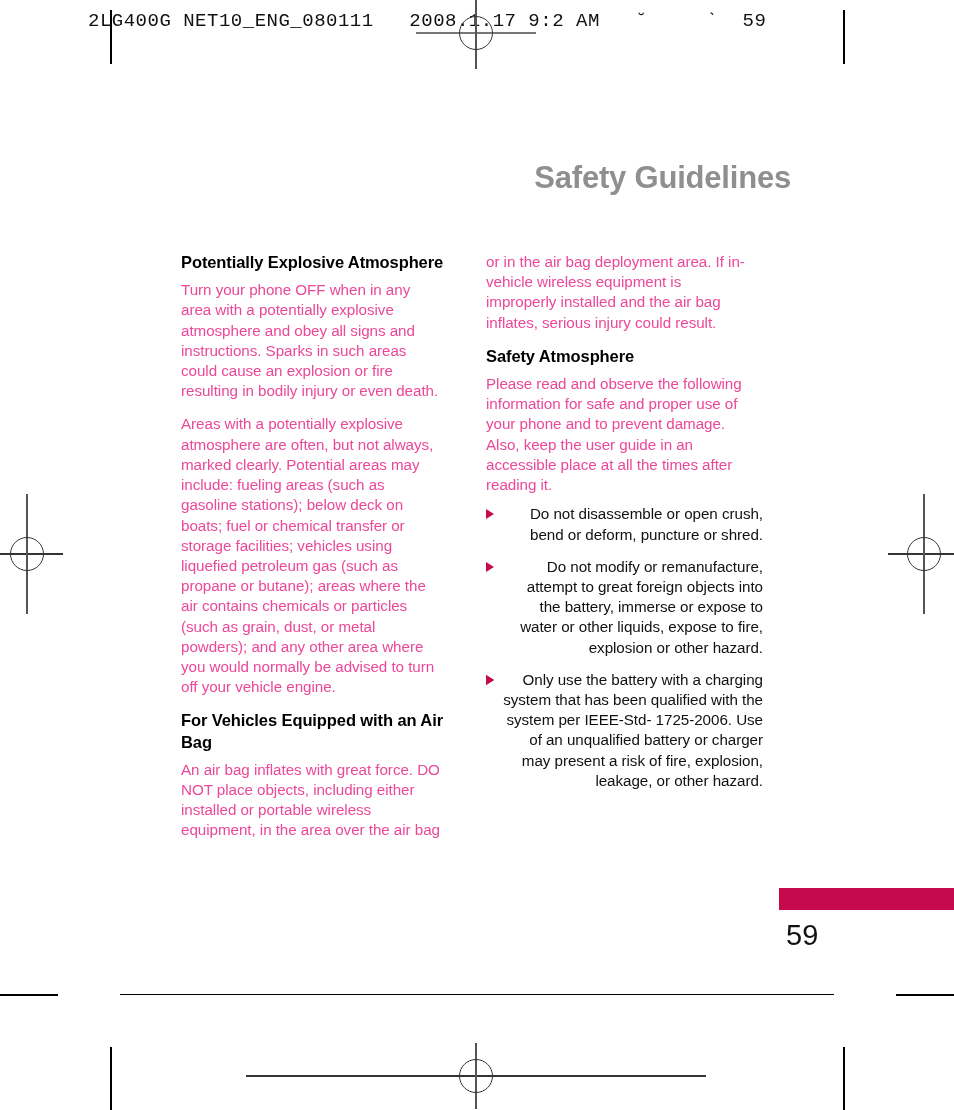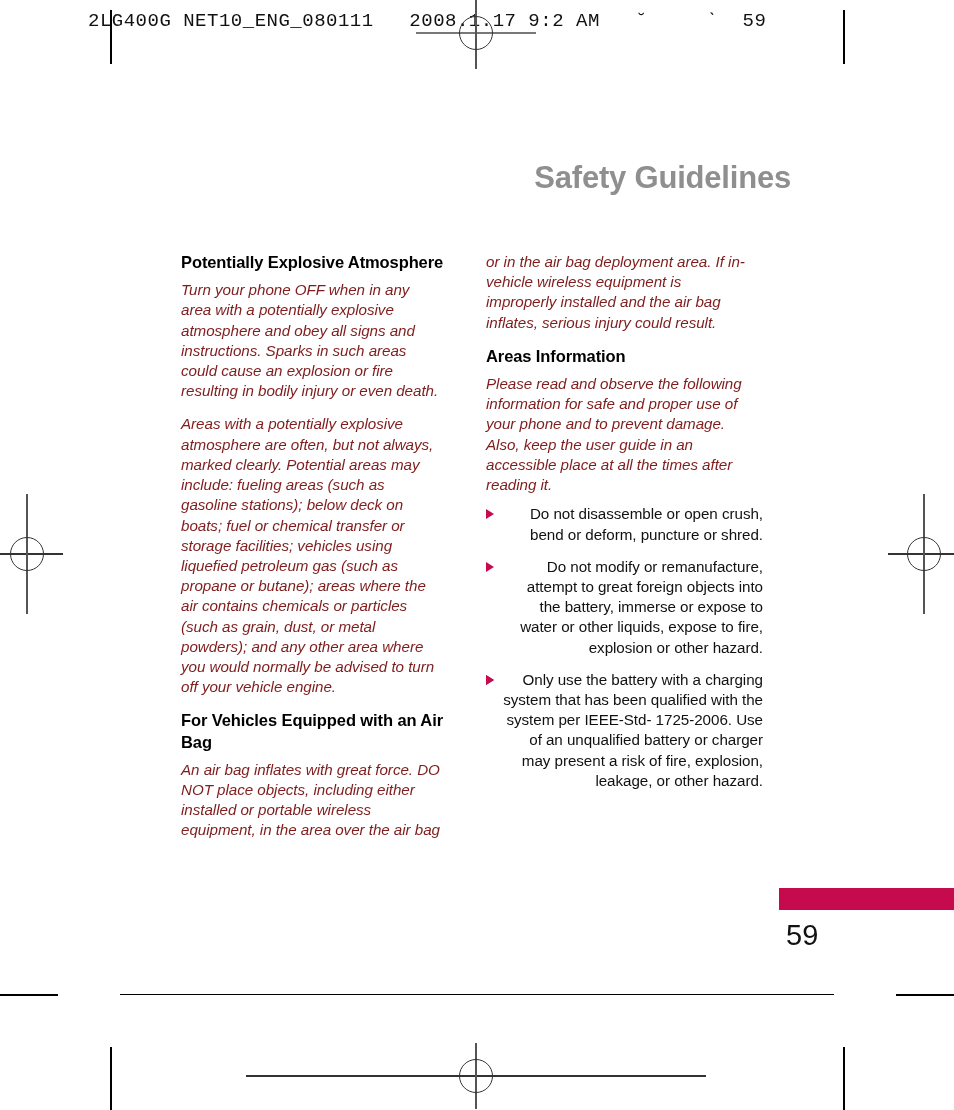--- a/index.html
+++ b/index.html
@@ -117,24 +117,23 @@
     color: #000000;
     margin: 0 0 7px 0;
     line-height: 1.28;
     letter-spacing: -0.1px;
   }
   h2.sec-head.spaced { }
 
   p.body {
     font-size: 15.2px;
     line-height: 1.33;
-    color: #7f1d1d;
+    color: #ec4899;
     margin: 0 18px 13px 0;
     letter-spacing: -0.05px;
-    font-style: italic;
   }
   p.body.tight { margin-bottom: 9px; }
 
   ul.bullets {
     list-style: none;
     margin: 4px 0 0 0;
     padding: 0;
     text-align: right;
   }
   ul.bullets li {
@@ -218,21 +217,21 @@
     <div class="col">
       <h2 class="sec-head">Potentially Explosive Atmosphere</h2>
       <p class="body">Turn your phone OFF when in any area with a potentially explosive atmosphere and obey all signs and instructions. Sparks in such areas could cause an explosion or fire resulting in bodily injury or even death.</p>
       <p class="body">Areas with a potentially explosive atmosphere are often, but not always, marked clearly. Potential areas may include: fueling areas (such as gasoline stations); below deck on boats; fuel or chemical transfer or storage facilities; vehicles using liquefied petroleum gas (such as propane or butane); areas where the air contains chemicals or particles (such as grain, dust, or metal powders); and any other area where you would normally be advised to turn off your vehicle engine.</p>
       <h2 class="sec-head spaced">For Vehicles Equipped with an Air Bag</h2>
       <p class="body">An air bag inflates with great force. DO NOT place objects, including either installed or portable wireless equipment, in the area over the air bag</p>
     </div>
 
     <div class="col">
       <p class="body">or in the air bag deployment area. If in-vehicle wireless equipment is improperly installed and the air bag inflates, serious injury could result.</p>
-      <h2 class="sec-head">Areas Information</h2>
+      <h2 class="sec-head">Safety Atmosphere</h2>
       <p class="body tight">Please read and observe the following information for safe and proper use of your phone and to prevent damage. Also, keep the user guide in an accessible place at all the times after reading it.</p>
       <ul class="bullets">
         <li>
           <span class="tri"></span>
           <span>Do not disassemble or open crush, bend or deform, puncture or shred.</span>
         </li>
         <li>
           <span class="tri"></span>
           <span>Do not modify or remanufacture, attempt to great foreign objects into the battery, immerse or expose to water or other liquids, expose to fire, explosion or other hazard.</span>
         </li>

